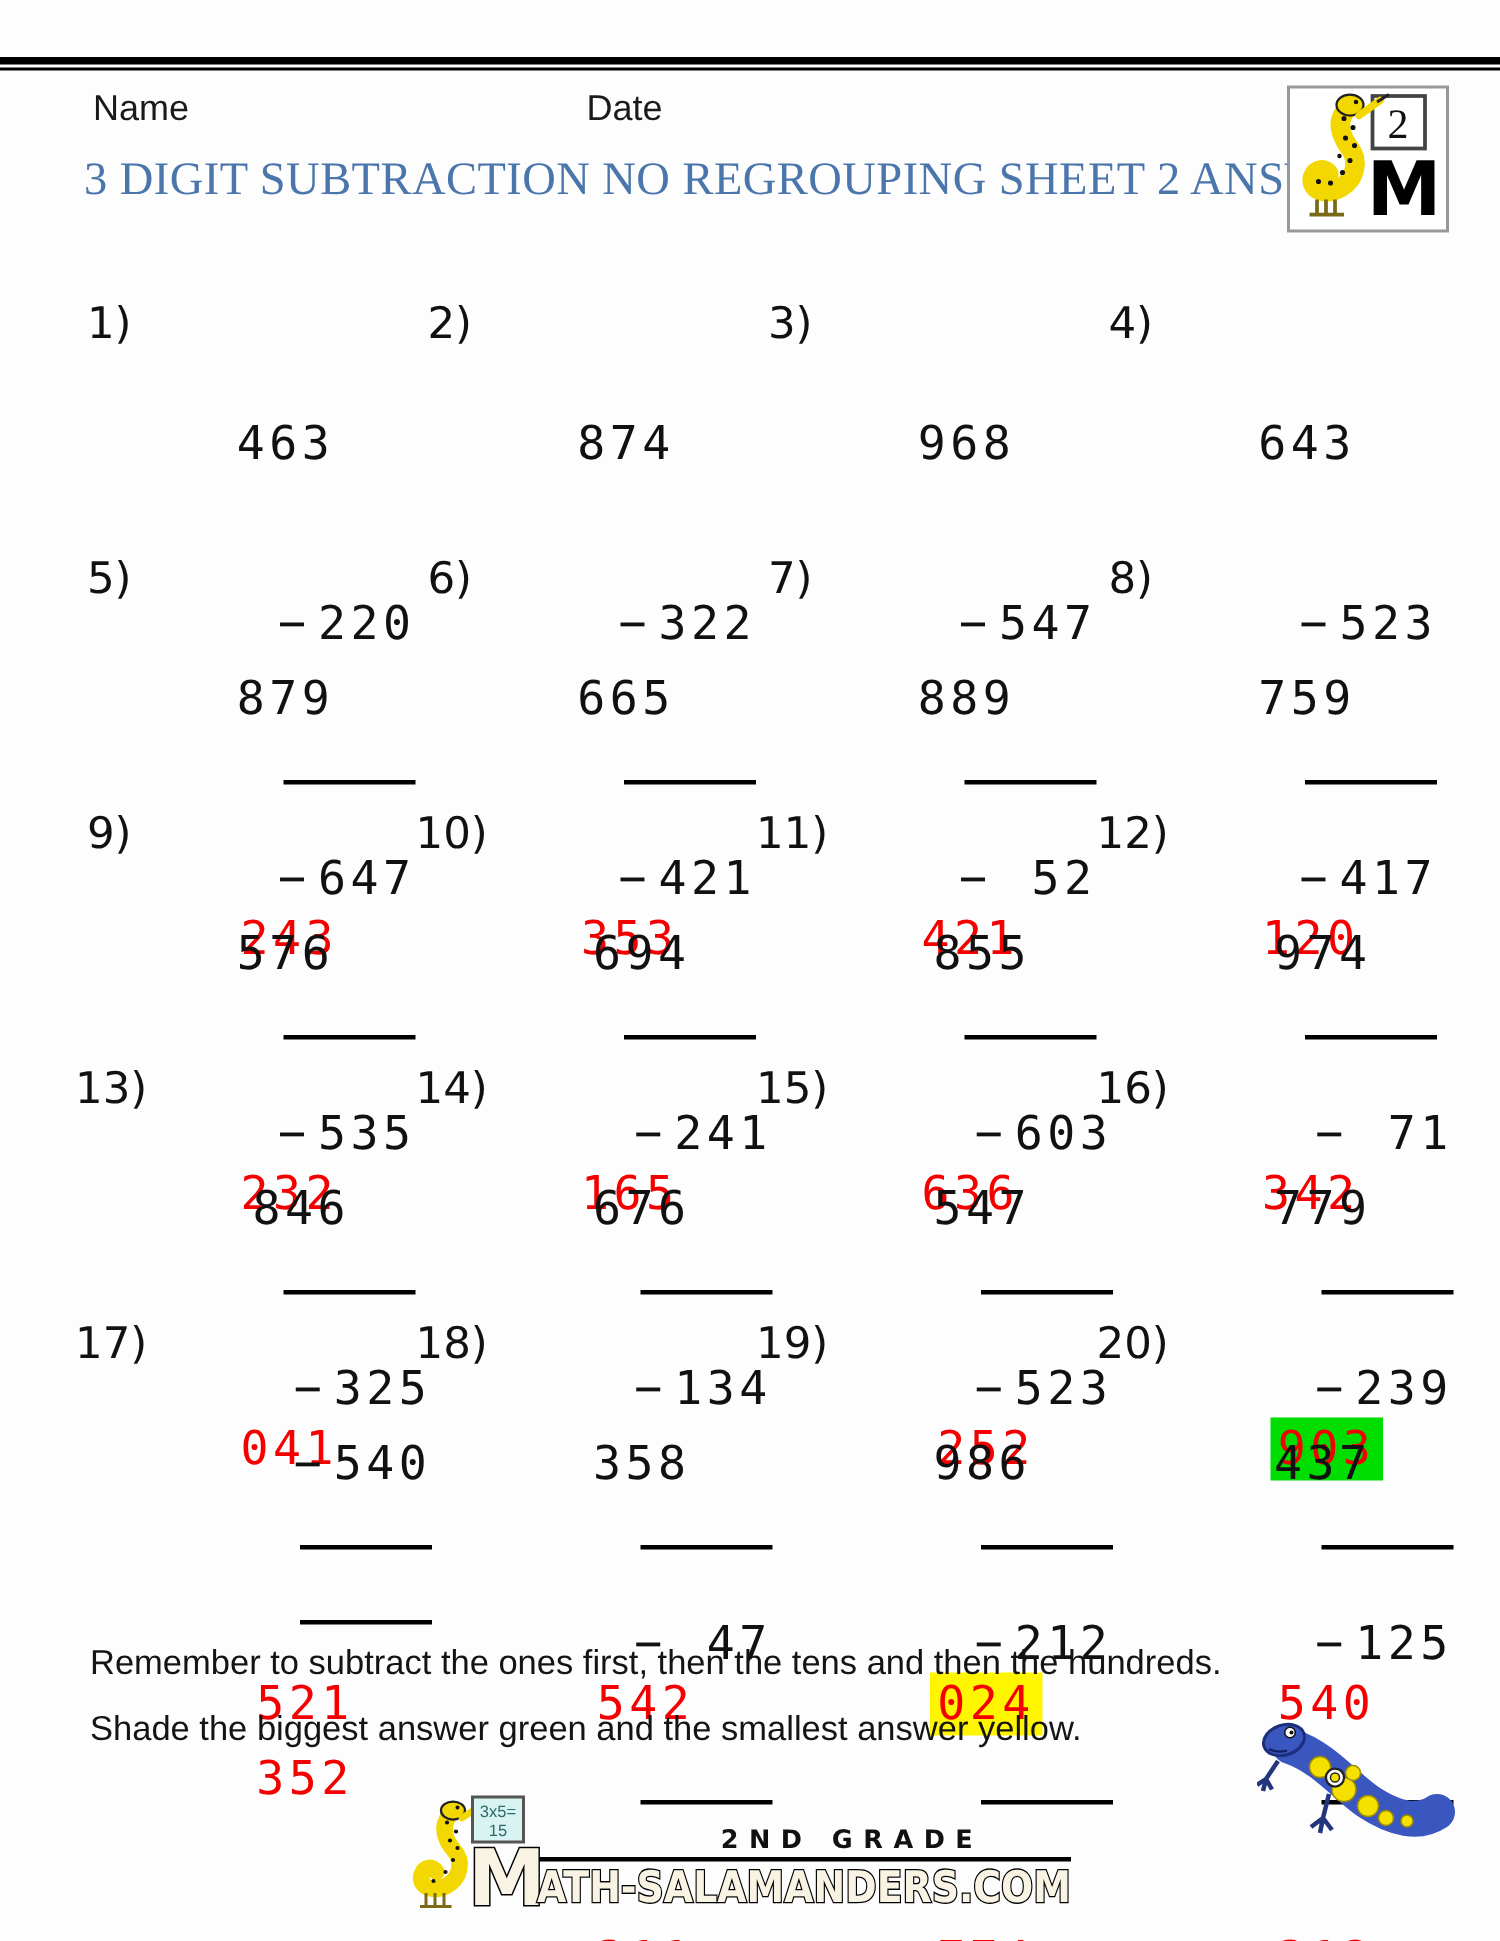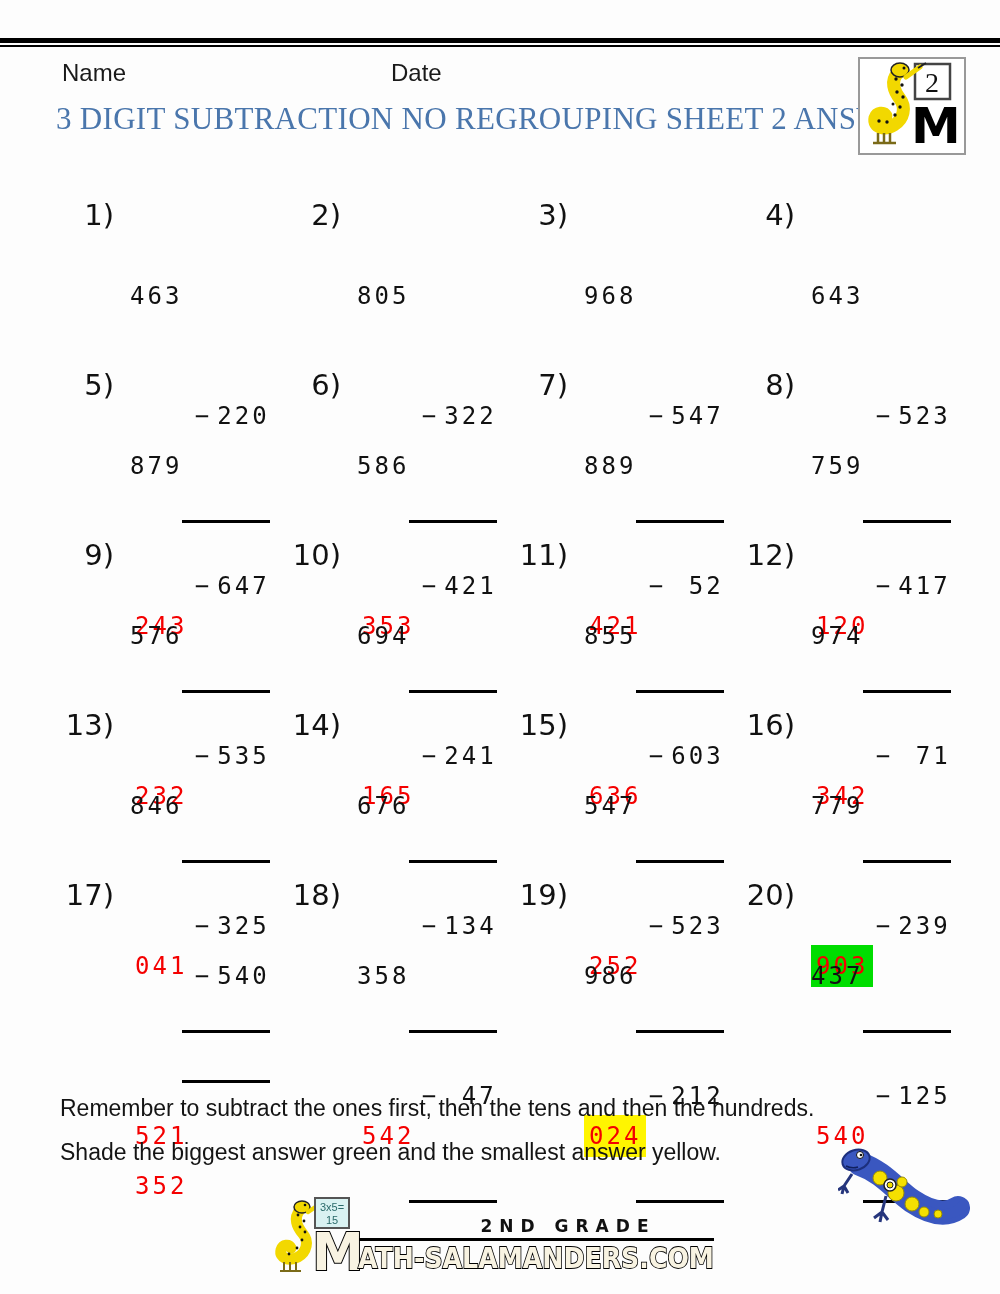--- a/index.html
+++ b/index.html
@@ -16,22 +16,22 @@
          font-size:31px;color:var(--blue,#4a76ac);letter-spacing:.3px;white-space:nowrap;}
   
   #corner-logo{position:absolute;left:858px;top:57px;width:104px;height:94px;
                border:2px solid #999;background:#fff;}
   
   #grid{position:absolute;left:50px;top:196px;width:910px;display:grid;
         grid-template-columns:repeat(4,227px);grid-auto-rows:170px;}
   .problem{display:flex;align-items:flex-start;}
   .pnum{width:64px;text-align:right;margin-right:16px;font-size:29px;padding-top:2px;
         font-family:"DejaVu Sans",sans-serif;}
-  .stack{font-family:"DejaVu Sans Mono",monospace;font-size:24px;letter-spacing:3px;
-         white-space:pre;text-align:left;line-height:40px;}
+  .stack{font-family:"DejaVu Sans Mono",monospace;font-size:31px;letter-spacing:3px;
+         white-space:pre;text-align:center;line-height:40px;}
   .sub-row{display:flex;justify-content:flex-end;}
   .minus{margin-right:8px;letter-spacing:0;}
   .rule{border-top:3px solid #000;width:88px;margin:4px 0 2px auto;}
   .answer{display:inline-block;color:var(--red,#f40000);padding:1px 5px;margin-right:-5px;}
   .hl-green{background:var(--green,#00dd00);}
   .hl-yellow{background:var(--yellow,#fff500);}
   
   #instructions{position:absolute;left:60px;top:1086px;font-size:23px;line-height:44px;
                 color:#141414;}
   
@@ -85,21 +85,21 @@
           <span class="minus">−</span><span class="subtrahend">220</span>
         </div>
         <div class="rule"></div>
         <div><span class="answer">243</span></div>
       </div>
     </div>
 
     <div class="problem">
       <div class="pnum">2)</div>
       <div class="stack">
-        <div class="minuend">805</div>
+        <div class="minuend">874</div>
         <div class="sub-row">
           <span class="minus">−</span><span class="subtrahend">322</span>
         </div>
         <div class="rule"></div>
         <div><span class="answer">353</span></div>
       </div>
     </div>
 
     <div class="problem">
       <div class="pnum">3)</div>
@@ -133,21 +133,21 @@
           <span class="minus">−</span><span class="subtrahend">647</span>
         </div>
         <div class="rule"></div>
         <div><span class="answer">232</span></div>
       </div>
     </div>
 
     <div class="problem">
       <div class="pnum">6)</div>
       <div class="stack">
-        <div class="minuend">586</div>
+        <div class="minuend">665</div>
         <div class="sub-row">
           <span class="minus">−</span><span class="subtrahend">421</span>
         </div>
         <div class="rule"></div>
         <div><span class="answer">165</span></div>
       </div>
     </div>
 
     <div class="problem">
       <div class="pnum">7)</div>

